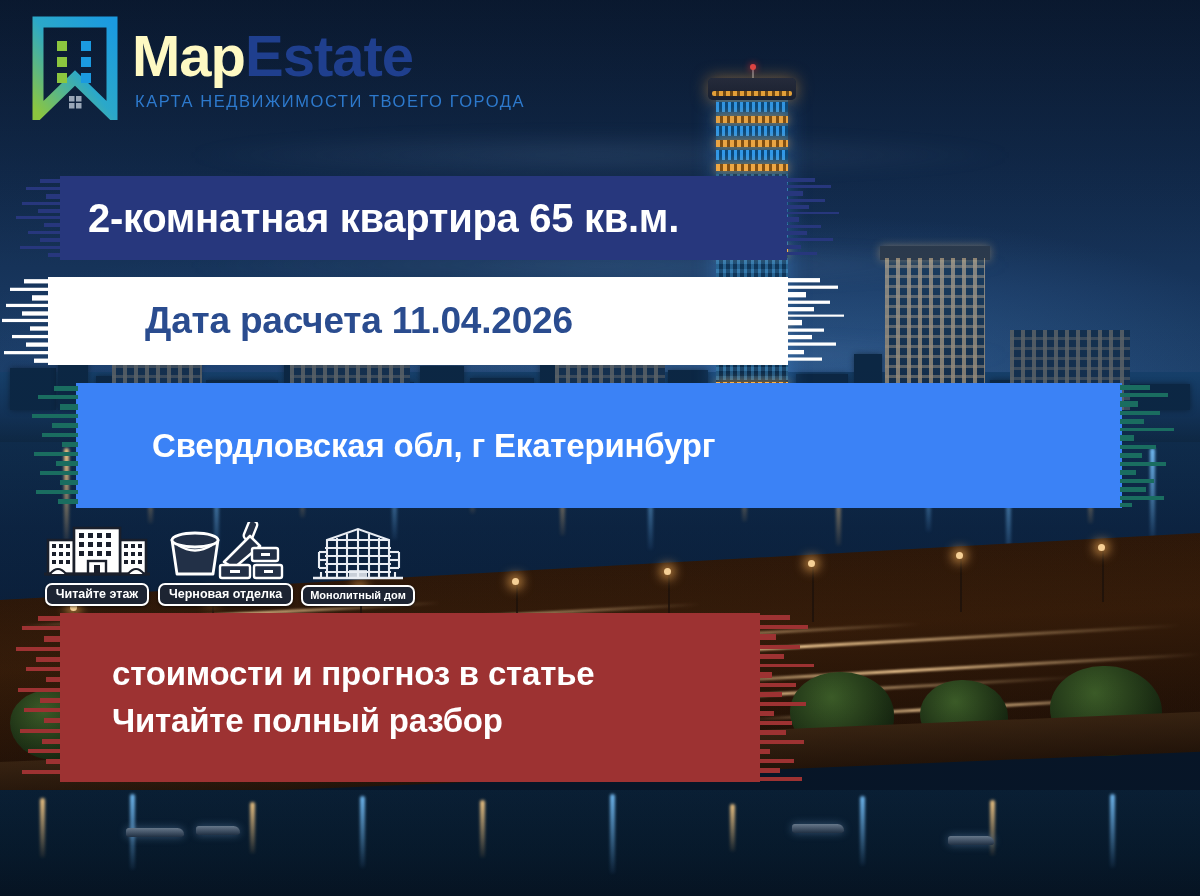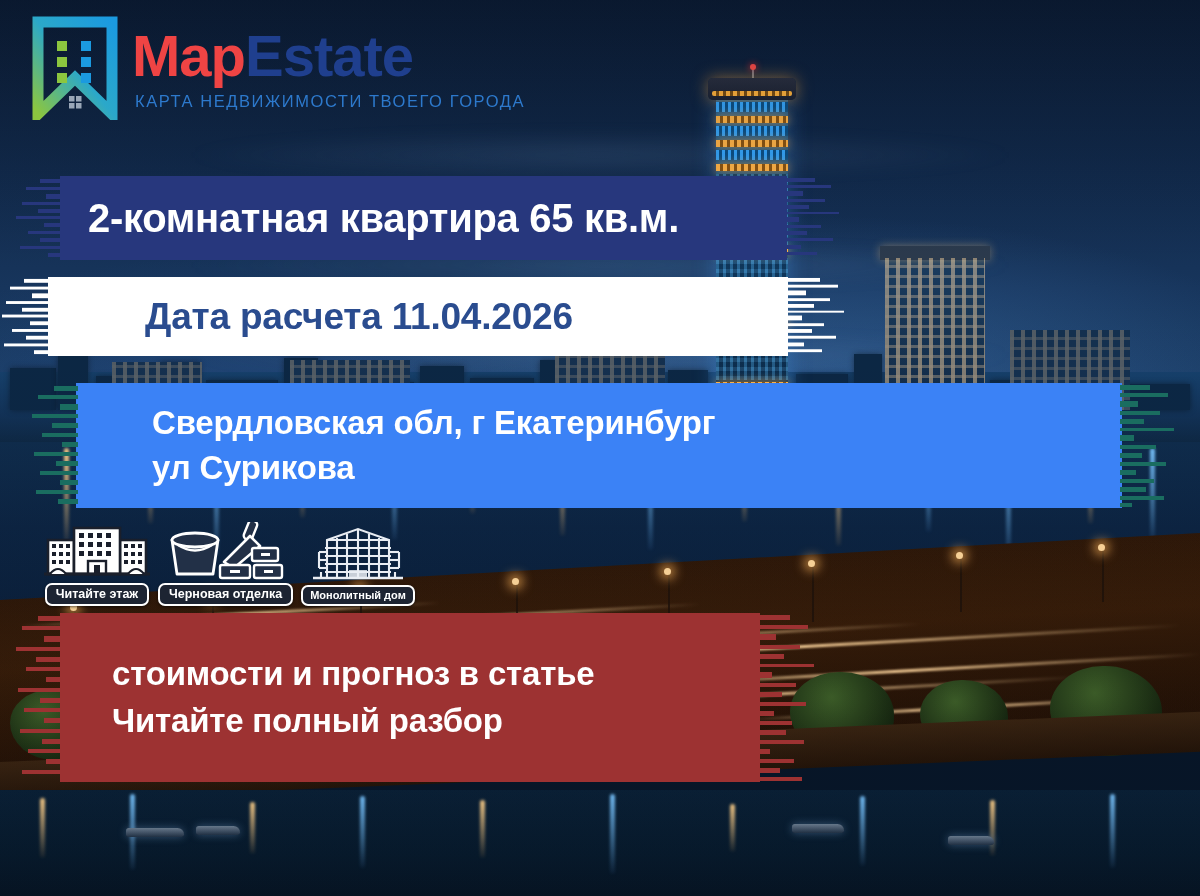--- a/index.html
+++ b/index.html
@@ -171,21 +171,21 @@
   
   .logo{
     position:absolute; left:32px; top:16px;
     display:flex; align-items:center; gap:14px; z-index:6;
   }
   .logo-mark{ width:86px; height:104px; flex:0 0 auto; }
   .logo-text{ display:flex; flex-direction:column; line-height:1; }
   .brand{
     font-size:58px; font-weight:bold; letter-spacing:-1px;
   }
-  .brand .b-map{ color:#ef4444; }
+  .brand .b-map{ color:#fef9c3; }
   .brand .b-estate{ color:#1f3f8e; }
   .tagline{
     margin-top:8px; margin-left:3px;
     font-size:16.5px; letter-spacing:1.55px; font-weight:normal;
     color:#2d79cc; white-space:nowrap;
   }
 
   
   .banner{ position:absolute; z-index:5; }
   .banner .inner{
@@ -206,21 +206,21 @@
     background:#27377d;
   }
   #title-banner .inner{ padding-left:28px; }
   .title-text{
     color:#ffffff; font-size:40px; font-weight:bold; letter-spacing:-.3px;
     white-space:nowrap;
   }
 
   
   #date-banner{
-    left:48px; top:277px; width:740px; height:79px;
+    left:48px; top:277px; width:740px; height:88px;
     background:#ffffff;
   }
   #date-banner .inner{ padding-left:97px; }
   .date-text{
     color:#2a4c8f; font-size:37px; font-weight:bold; letter-spacing:-.2px;
     white-space:nowrap;
   }
 
   
   #address-banner{
@@ -514,21 +514,20 @@
         <rect x="24" y="61" width="24" height="4"></rect>
           <rect x="2" y="69" width="46" height="3"></rect>
         <rect x="32" y="76" width="16" height="4"></rect>
       </g>
     </svg>
   </div>
 
   <div class="banner" id="address-banner">
     <div class="inner">
       <span class="addr-line">Свердловская обл, г Екатеринбург</span>
-      <span class="addr-line">ул Сурикова</span>
     </div>
     <svg class="streak-r" viewBox="0 0 58 125" preserveAspectRatio="none">
       <g fill="#1a6d60">
         <rect x="0" y="2" width="30" height="5"></rect>
           <rect x="0" y="10" width="48" height="4"></rect>
         <rect x="0" y="18" width="18" height="6"></rect>
           <rect x="0" y="28" width="40" height="4"></rect>
         <rect x="0" y="36" width="24" height="5"></rect>
           <rect x="0" y="45" width="54" height="3"></rect>
         <rect x="0" y="52" width="14" height="6"></rect>

